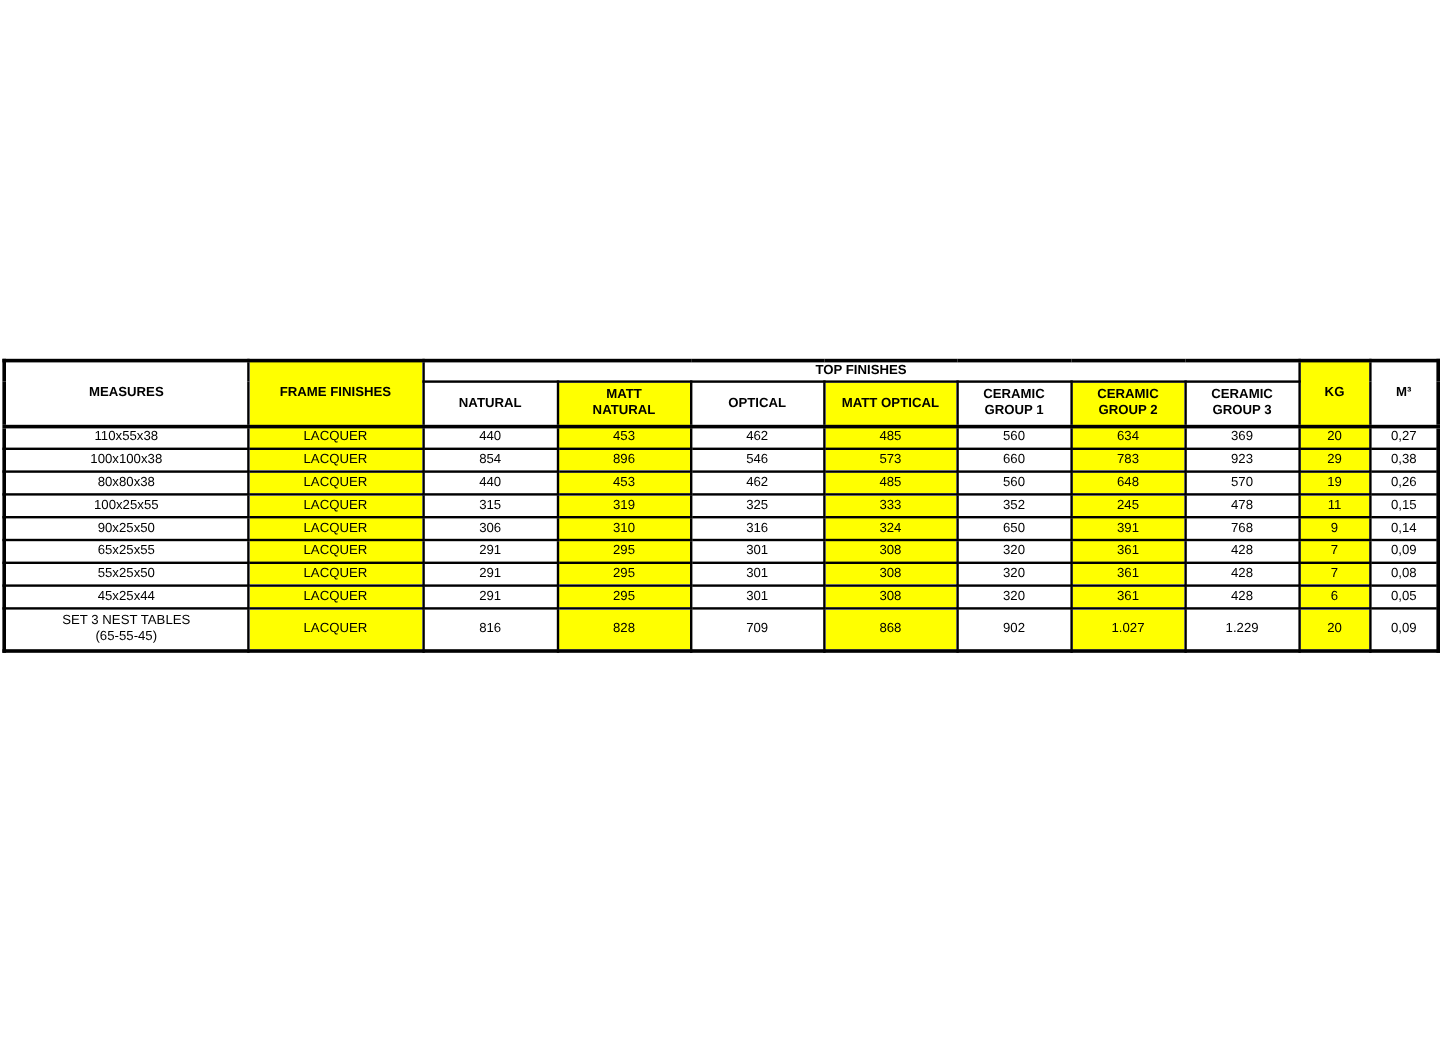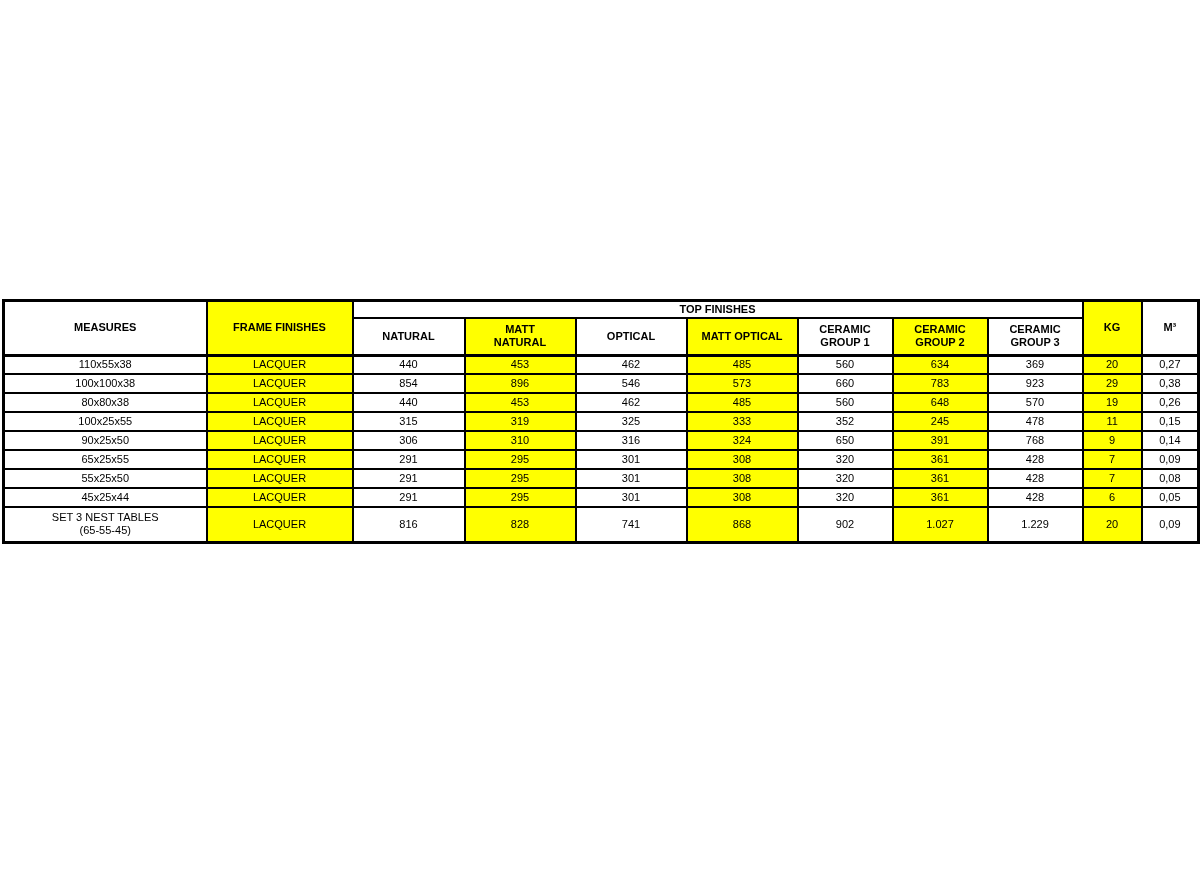--- a/index.html
+++ b/index.html
@@ -194,21 +194,21 @@
           <td>428</td>
           <td class="yellow">6</td>
           <td>0,05</td>
         </tr>
         <tr class="row-tall">
           <td class="measures">SET 3 NEST TABLES
 (65-55-45)</td>
           <td class="yellow">LACQUER</td>
           <td>816</td>
           <td class="yellow">828</td>
-          <td>741</td>
+          <td>709</td>
           <td class="yellow">868</td>
           <td>902</td>
           <td class="yellow">1.027</td>
           <td>1.229</td>
           <td class="yellow">20</td>
           <td>0,09</td>
         </tr>
       </tbody>
   </table>
 </div>

